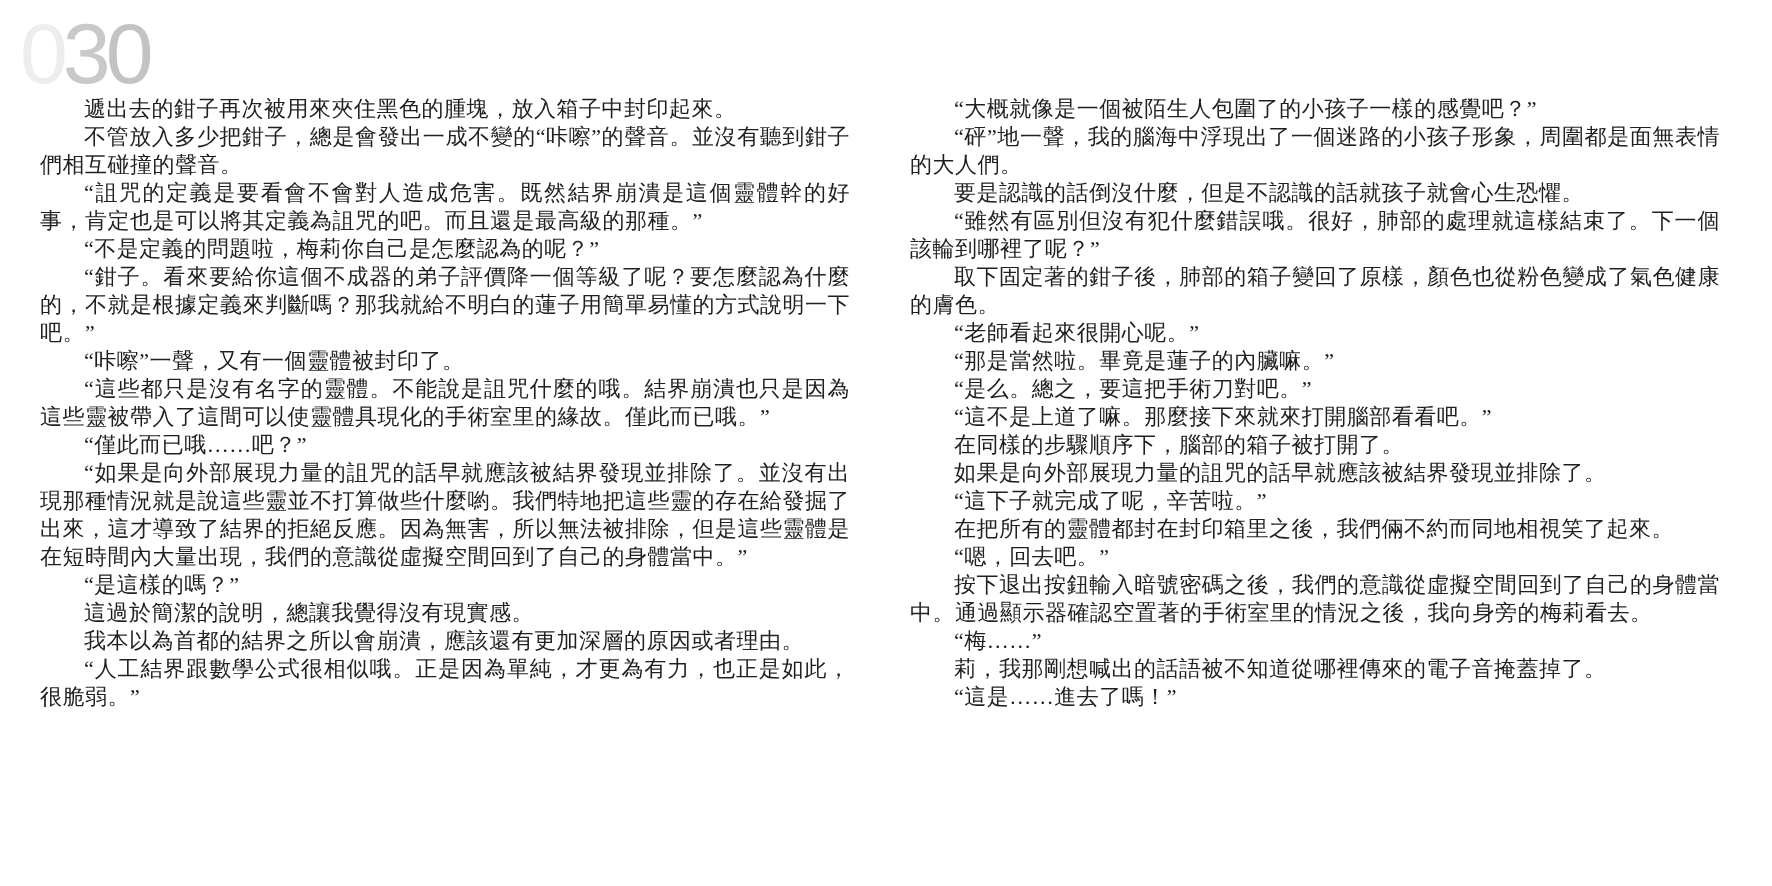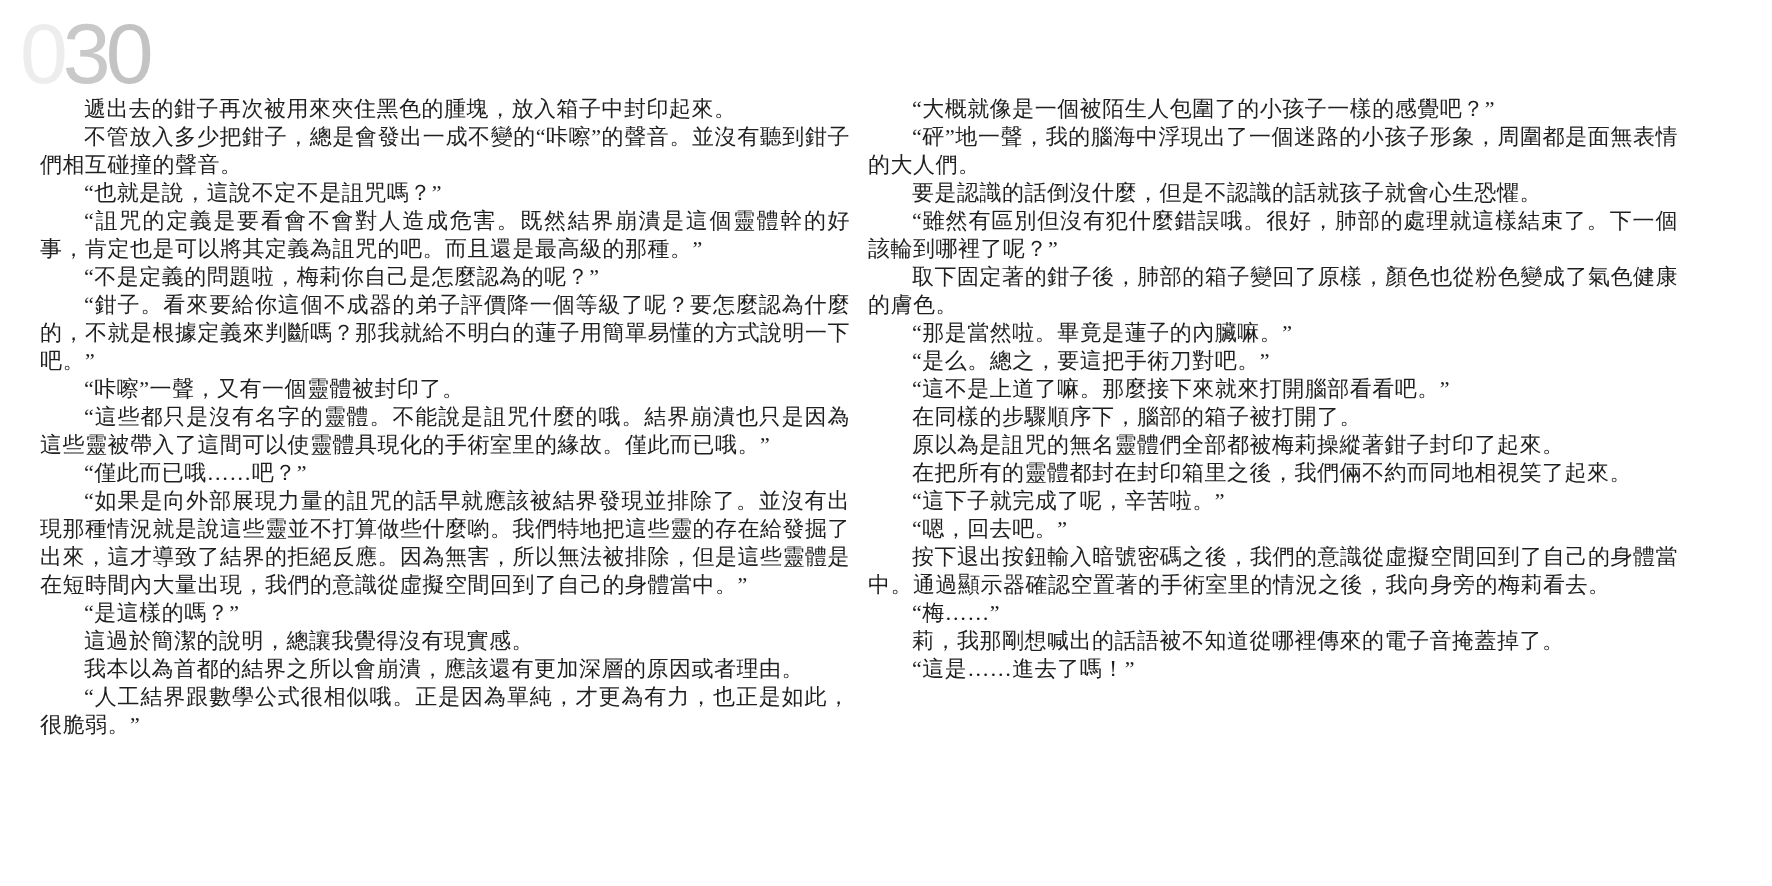--- a/index.html
+++ b/index.html
@@ -30,42 +30,41 @@
     display: inline-block;
   }
   .page {
     position: absolute;
     top: 95px;
     width: 810px;
     height: 700px;
     overflow: hidden;
   }
   .page.left  { left: 40px; }
-  .page.right { left: 868px; }
+  .page.right { left: 910px; }
   .page p {
     margin: 0;
     font-size: 22px;
     line-height: 28px;
     text-indent: 2em;
     text-align: justify;
     letter-spacing: 0.5px;
   }
 </style>
 </head>
 <body>
 
 <div class="spread">
 
   <div class="page-number"><span class="digit" style="color: rgb(237, 237, 237);">0</span><span class="digit" style="color: rgb(201, 201, 201);">3</span><span class="digit" style="color: rgb(195, 195, 195);">0</span></div>
 
   <div class="page left">
     <div>
         <p>遞出去的鉗子再次被用來夾住黑色的腫塊，放入箱子中封印起來。</p>
         <p>不管放入多少把鉗子，總是會發出一成不變的“咔嚓”的聲音。並沒有聽到鉗子們相互碰撞的聲音。</p>
-        <p>“也就是說，這說不定不是詛咒嗎？”</p>
         <p>“詛咒的定義是要看會不會對人造成危害。既然結界崩潰是這個靈體幹的好事，肯定也是可以將其定義為詛咒的吧。而且還是最高級的那種。”</p>
         <p>“不是定義的問題啦，梅莉你自己是怎麼認為的呢？”</p>
         <p>“鉗子。看來要給你這個不成器的弟子評價降一個等級了呢？要怎麼認為什麼的，不就是根據定義來判斷嗎？那我就給不明白的蓮子用簡單易懂的方式說明一下吧。”</p>
         <p>“咔嚓”一聲，又有一個靈體被封印了。</p>
         <p>“這些都只是沒有名字的靈體。不能說是詛咒什麼的哦。結界崩潰也只是因為這些靈被帶入了這間可以使靈體具現化的手術室里的緣故。僅此而已哦。”</p>
         <p>“僅此而已哦……吧？”</p>
         <p>“如果是向外部展現力量的詛咒的話早就應該被結界發現並排除了。並沒有出現那種情況就是說這些靈並不打算做些什麼喲。我們特地把這些靈的存在給發掘了出來，這才導致了結界的拒絕反應。因為無害，所以無法被排除，但是這些靈體是在短時間內大量出現，我們的意識從虛擬空間回到了自己的身體當中。”</p>
         <p>“是這樣的嗎？”</p>
         <p>這過於簡潔的說明，總讓我覺得沒有現實感。</p>
         <p>我本以為首都的結界之所以會崩潰，應該還有更加深層的原因或者理由。</p>
@@ -73,27 +72,28 @@
       </div>
   </div>
 
   <div class="page right">
     <div>
         <p>“大概就像是一個被陌生人包圍了的小孩子一樣的感覺吧？”</p>
         <p>“砰”地一聲，我的腦海中浮現出了一個迷路的小孩子形象，周圍都是面無表情的大人們。</p>
         <p>要是認識的話倒沒什麼，但是不認識的話就孩子就會心生恐懼。</p>
         <p>“雖然有區別但沒有犯什麼錯誤哦。很好，肺部的處理就這樣結束了。下一個該輪到哪裡了呢？”</p>
         <p>取下固定著的鉗子後，肺部的箱子變回了原樣，顏色也從粉色變成了氣色健康的膚色。</p>
+        <p>“老師看起來很開心呢。”</p>
         <p>“那是當然啦。畢竟是蓮子的內臟嘛。”</p>
         <p>“是么。總之，要這把手術刀對吧。”</p>
         <p>“這不是上道了嘛。那麼接下來就來打開腦部看看吧。”</p>
         <p>在同樣的步驟順序下，腦部的箱子被打開了。</p>
-        <p>原以為是詛咒的無名靈體們全部都被梅莉操縱著鉗子封印了起來。</p>
+        <p>如果是向外部展現力量的詛咒的話早就應該被結界發現並排除了。</p>
+        <p>“這下子就完成了呢，辛苦啦。”</p>
         <p>在把所有的靈體都封在封印箱里之後，我們倆不約而同地相視笑了起來。</p>
-        <p>“這下子就完成了呢，辛苦啦。”</p>
         <p>“嗯，回去吧。”</p>
         <p>按下退出按鈕輸入暗號密碼之後，我們的意識從虛擬空間回到了自己的身體當中。通過顯示器確認空置著的手術室里的情況之後，我向身旁的梅莉看去。</p>
         <p>“梅……”</p>
         <p>莉，我那剛想喊出的話語被不知道從哪裡傳來的電子音掩蓋掉了。</p>
         <p>“這是……進去了嗎！”</p>
       </div>
   </div>
 
 </div>
 

